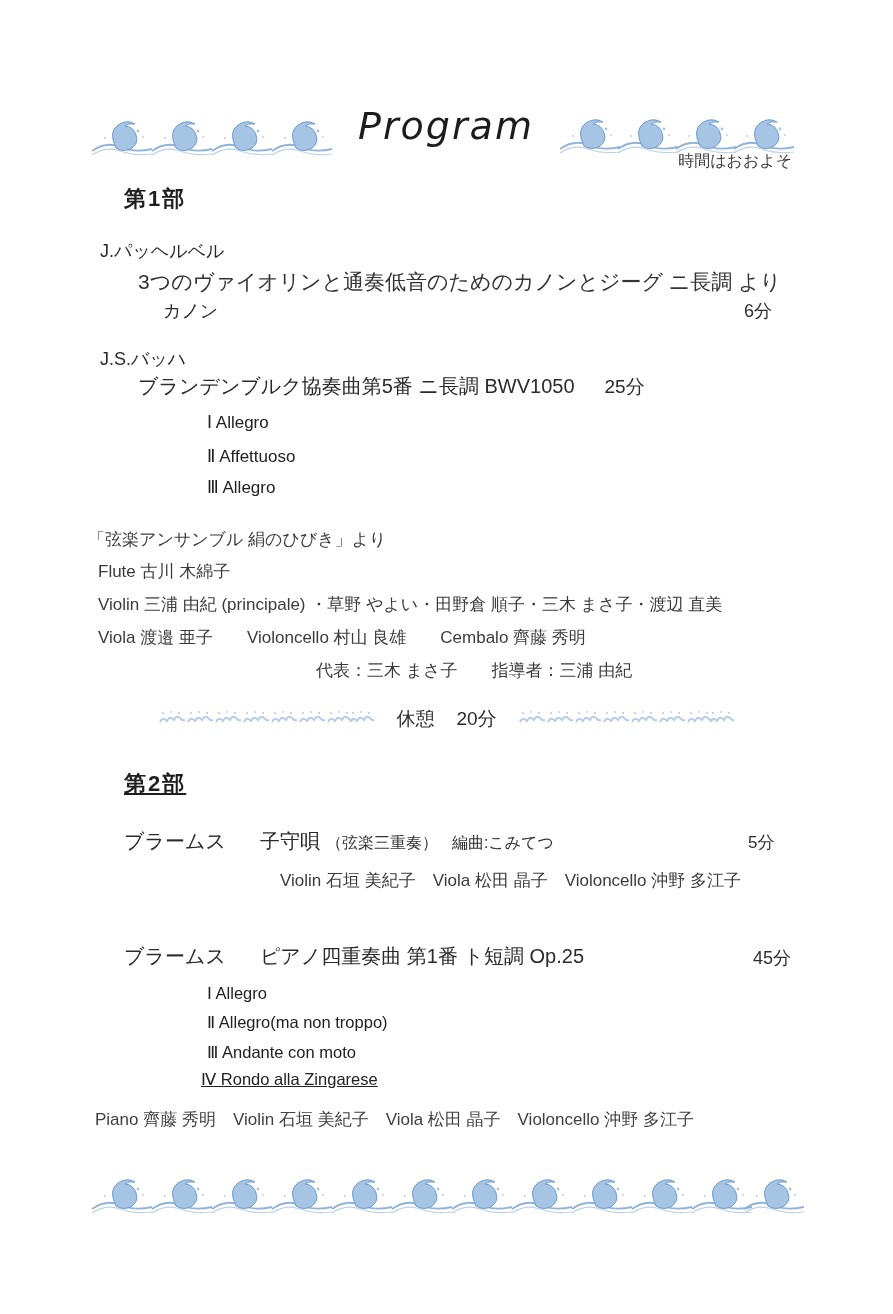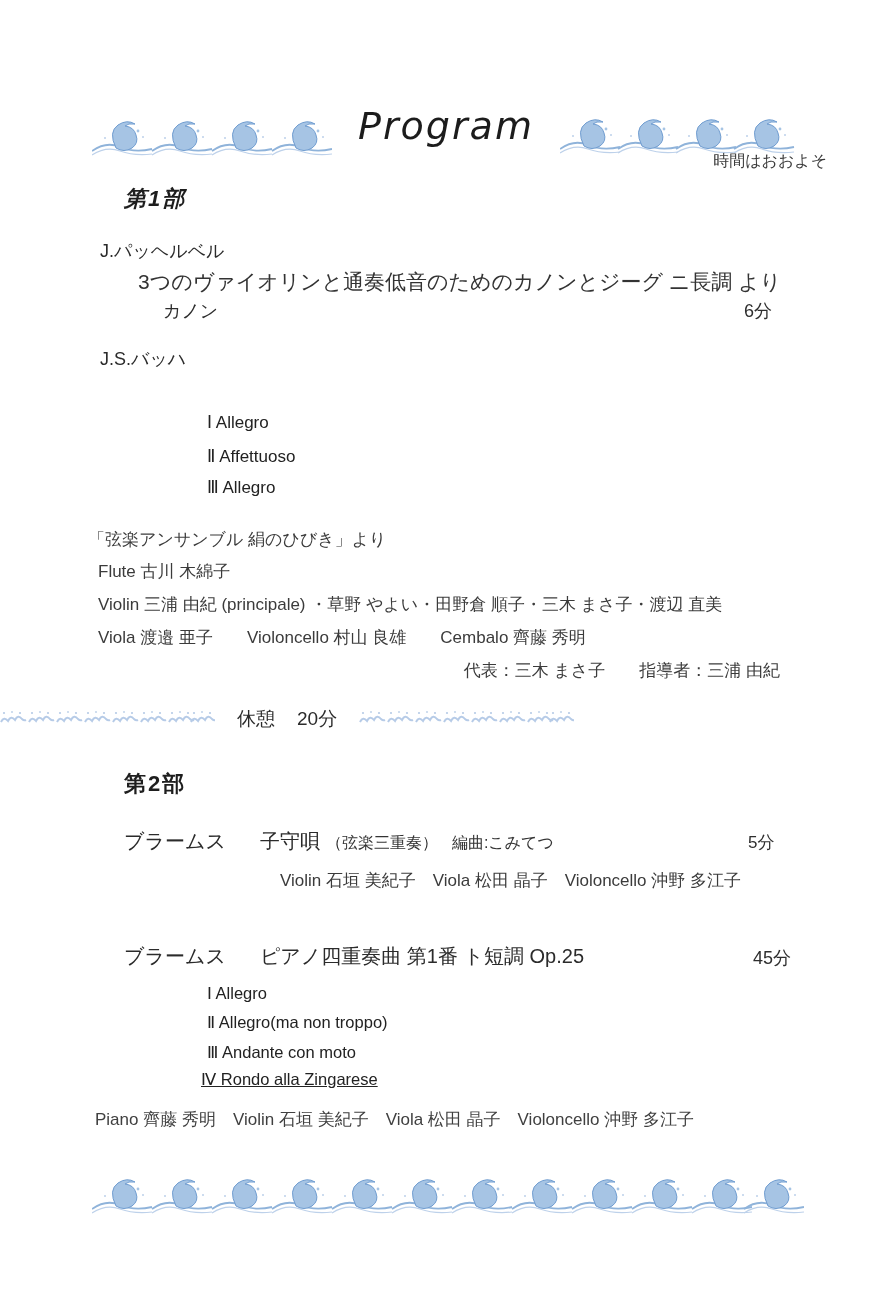--- a/index.html
+++ b/index.html
@@ -12,52 +12,52 @@
     overflow:hidden;
   }
   .abs{position:absolute;white-space:nowrap;}
 
   
   .title{
     left:446px;top:104px;transform:translateX(-50%);
     font-family:"DejaVu Sans","Liberation Sans",sans-serif;
     font-style:italic;font-weight:400;font-size:38px;letter-spacing:2px;color:#1c1c1c;
   }
-  .note{left:0;top:151px;width:792px;text-align:right;font-size:16px;color:#3a3a3a;padding-left:35px;}
+  .note{left:0;top:151px;width:792px;text-align:right;font-size:16px;color:#3a3a3a;}
 
   
   .part-heading{font-size:22px;font-weight:700;color:#1e1e1e;letter-spacing:2px;}
-  .h1{left:124px;top:184px;font-style:italic;}
-  .h2{left:124px;top:769px;}
+  .h1{left:124px;top:184px;}
+  .h2{left:124px;top:769px;text-decoration:underline;}
 
   
   .composer{font-size:18px;color:#2b2b2b;}
   .pach-composer{left:100px;top:239px;}
   .pach-work{left:138px;top:268px;font-size:21px;color:#333;}
   .pach-selection{left:163px;top:299px;font-size:18px;}
   .pach-duration{left:744px;top:299px;font-size:18px;}
   .bach-composer{left:100px;top:347px;}
   .bach-work-row{left:138px;top:373px;font-size:20px;color:#2b2b2b;}
   .bach-duration{margin-left:30px;font-size:19px;}
   .movement{font-size:17px;color:#222;}
   .mv1a{left:207px;top:412px;}
   .mv1b{left:207px;top:446px;}
   .mv1c{left:207px;top:477px;}
 
   .ens{font-size:17px;color:#3b3b3b;}
   .ens-name{left:88px;top:528px;}
   .ens-flute{left:98px;top:560px;}
   .ens-violins{left:98px;top:593px;}
   .ens-lower{left:98px;top:626px;}
-  .ens-credits{left:288px;top:659px;width:492px;text-align:right;}
+  .ens-credits{left:316px;top:659px;width:492px;text-align:left;}
 
   
   .intermission{
     left:0;top:706px;width:893px;
-    display:flex;align-items:center;justify-content:flex-start;gap:22px;
+    display:flex;align-items:center;justify-content:center;gap:22px;
   }
   .intermission .txt{font-size:19px;color:#2b2b2b;white-space:nowrap;}
 
   
   .lull-row{left:124px;top:828px;font-size:20px;color:#2b2b2b;}
   .lull-work{margin-left:34px;}
   .lull-note{font-size:16px;color:#333;margin-left:6px;}
   .lull-arr{font-size:16px;color:#333;margin-left:14px;}
   .lull-duration{left:748px;top:831px;font-size:17px;}
   .lull-perf{left:280px;top:869px;font-size:17px;color:#3b3b3b;}
@@ -120,20 +120,23 @@
   <div class="abs note">時間はおおよそ</div>
 
   <div class="abs part-heading h1">第1部</div>
 
   <div class="abs composer pach-composer">J.パッヘルベル</div>
   <div class="abs pach-work">3つのヴァイオリンと通奏低音のためのカノンとジーグ ニ長調 より</div>
   <div class="abs pach-selection">カノン</div>
   <div class="abs pach-duration">6分</div>
 
   <div class="abs composer bach-composer">J.S.バッハ</div>
+  <div class="abs bach-work-row">
+    <span>ブランデンブルク協奏曲第5番 ニ長調 BWV1050</span><span class="bach-duration">25分</span>
+  </div>
   <div class="abs movement mv1a">Ⅰ Allegro</div>
   <div class="abs movement mv1b">Ⅱ Affettuoso</div>
   <div class="abs movement mv1c">Ⅲ Allegro</div>
 
   <div class="abs ens ens-name">「弦楽アンサンブル 絹のひびき」より</div>
   <div class="abs ens ens-flute">Flute 古川 木綿子</div>
   <div class="abs ens ens-lower">Viola 渡邉 亜子　　Violoncello 村山 良雄　　Cembalo 齊藤 秀明</div>
   <div class="abs ens ens-violins">Violin 三浦 由紀 (principale) ・草野 やよい・田野倉 順子・三木 まさ子・渡辺 直美</div>
   <div class="abs ens ens-credits">代表：三木 まさ子　　指導者：三浦 由紀</div>
 

